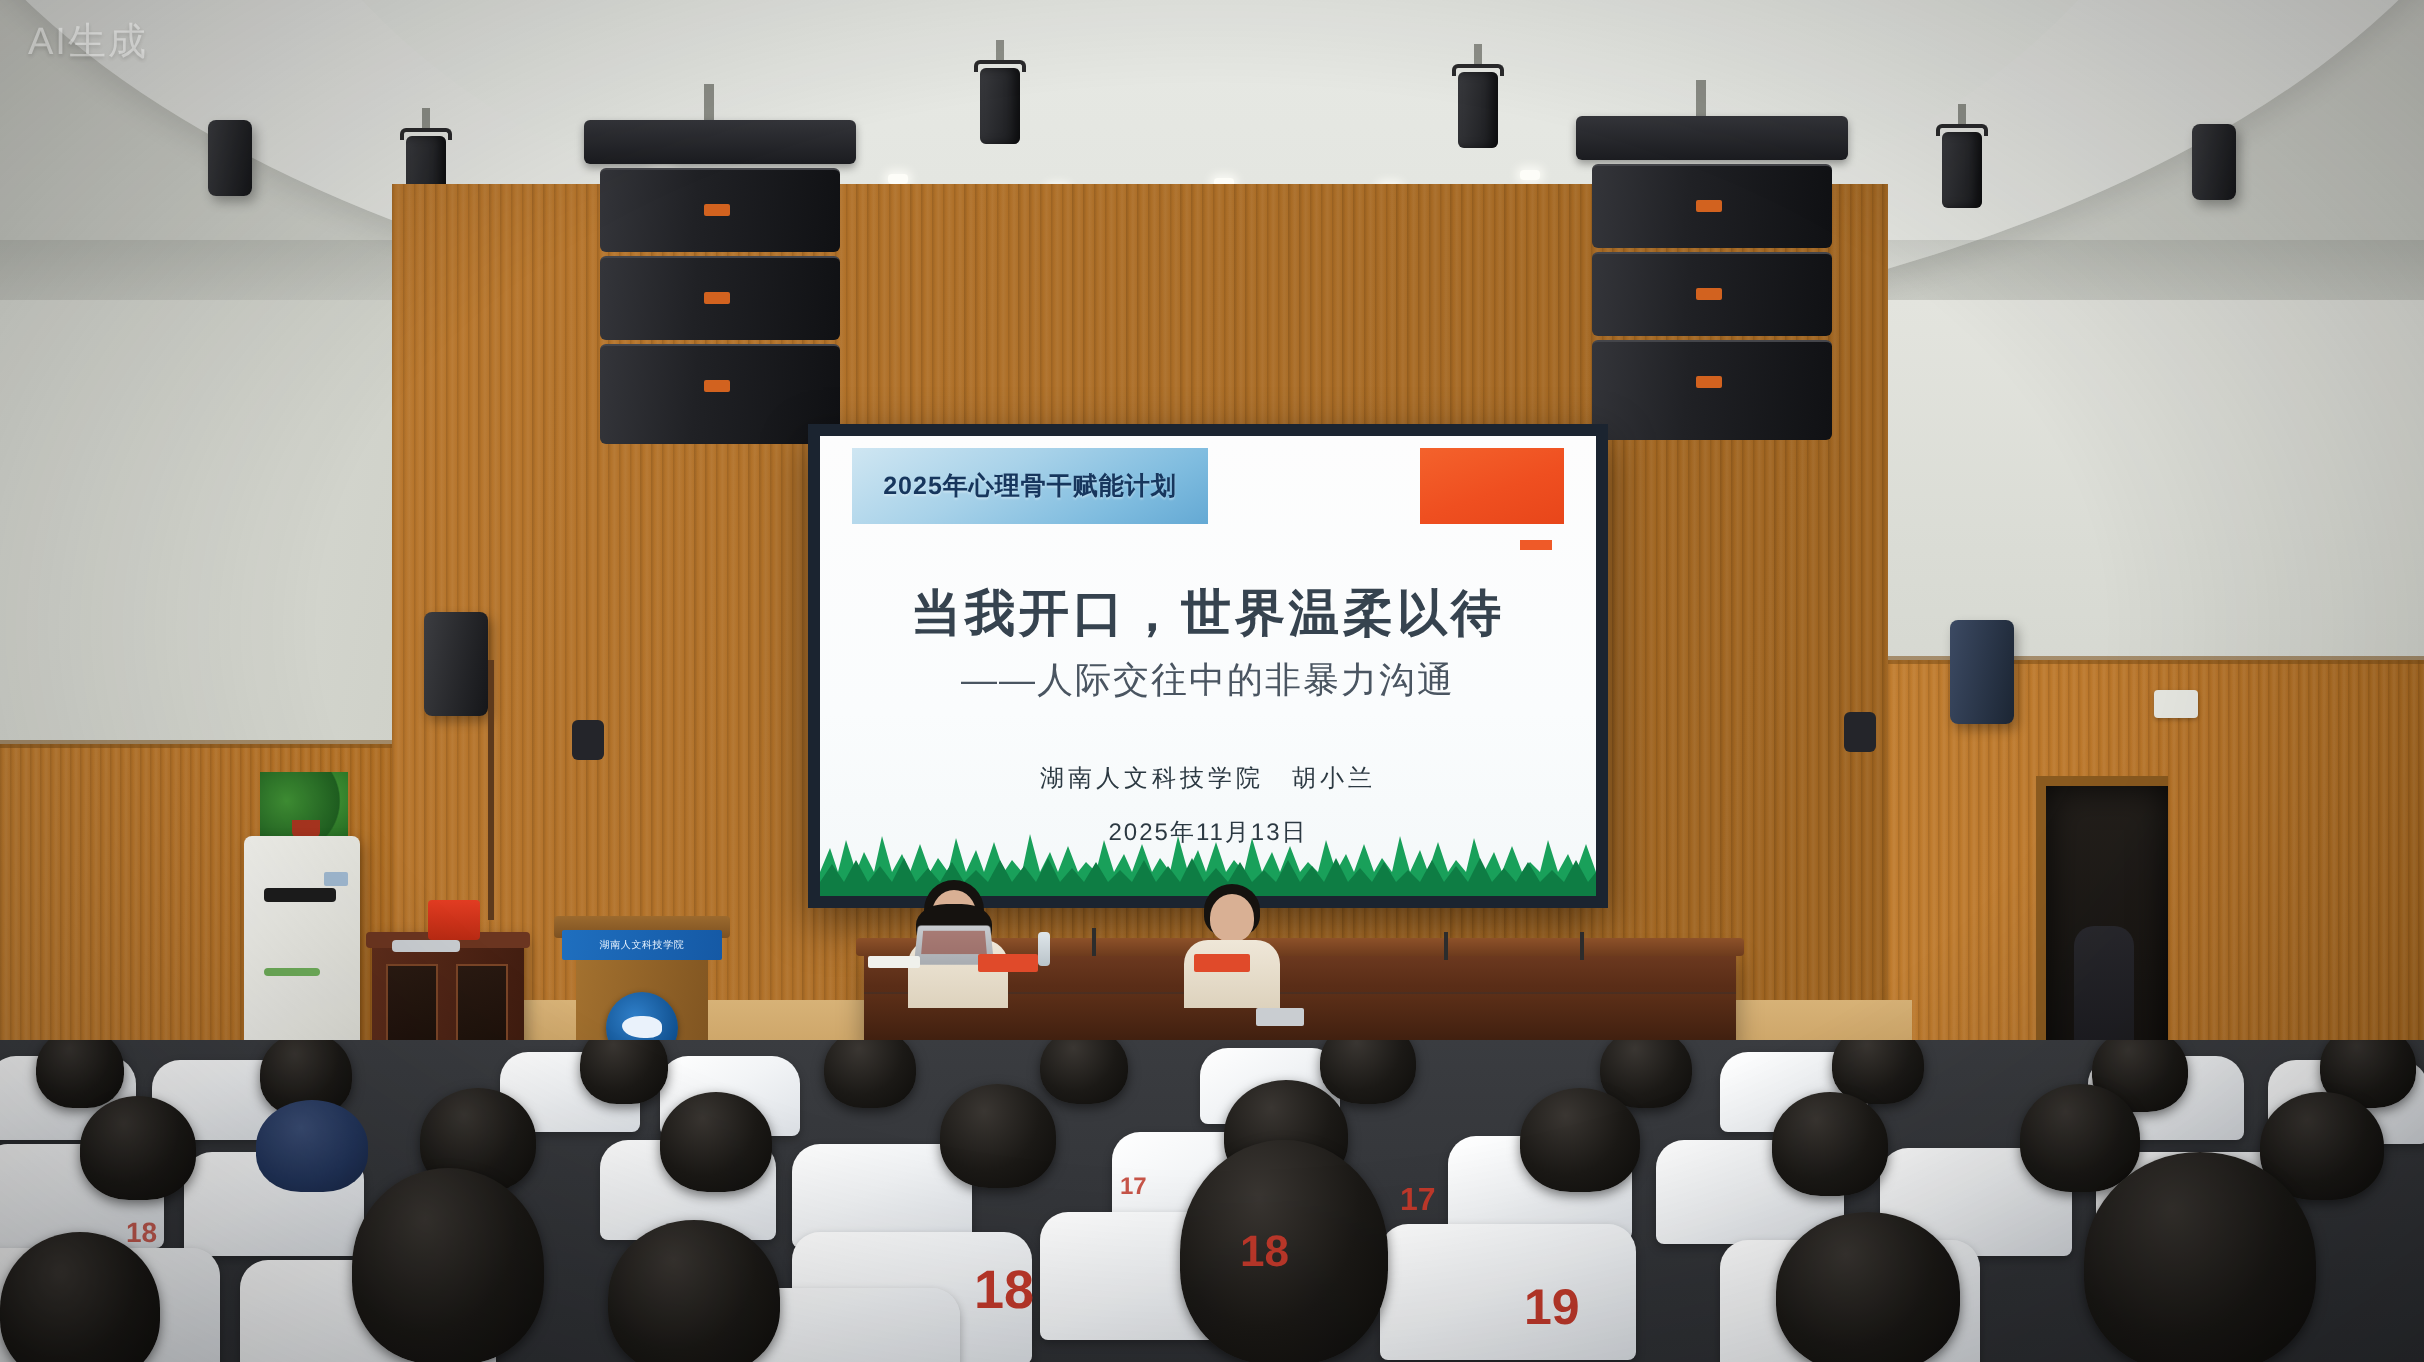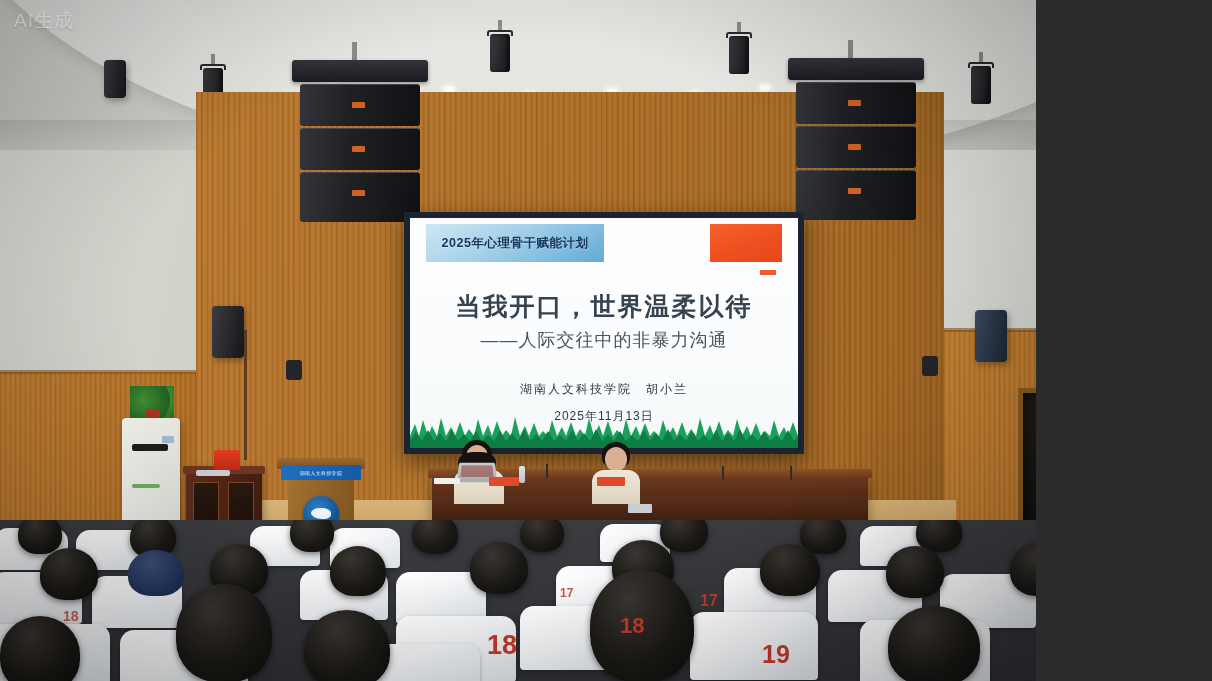--- a/index.html
+++ b/index.html
@@ -1,21 +1,21 @@
 <!DOCTYPE html>
 <html><head>
 <meta charset="utf-8">
 <style>
   * { margin:0; padding:0; box-sizing:border-box; }
   body {
     width:1212px; height:681px; overflow:hidden;
     font-family:"Liberation Sans", sans-serif;
     background:#2b2b2b;
   }
-  .scene { position:relative; width:1036px; height:681px; overflow:hidden; }
+  .scene { position:relative; width:1212px; height:681px; overflow:hidden; }
 
   
   .ceiling {
     position:absolute; left:0; top:0; width:1212px; height:210px;
     background:linear-gradient(#d8d9d2 0%, #cfd1ca 45%, #c6c8c1 100%);
   }
   .ceiling-arc {
     position:absolute; left:-60px; top:-150px; width:1332px; height:330px;
     background:linear-gradient(#f3f4f1 0%, #e7e8e4 60%, #dcded8 100%);
     border-radius:0 0 50% 50%/0 0 100% 100%;

